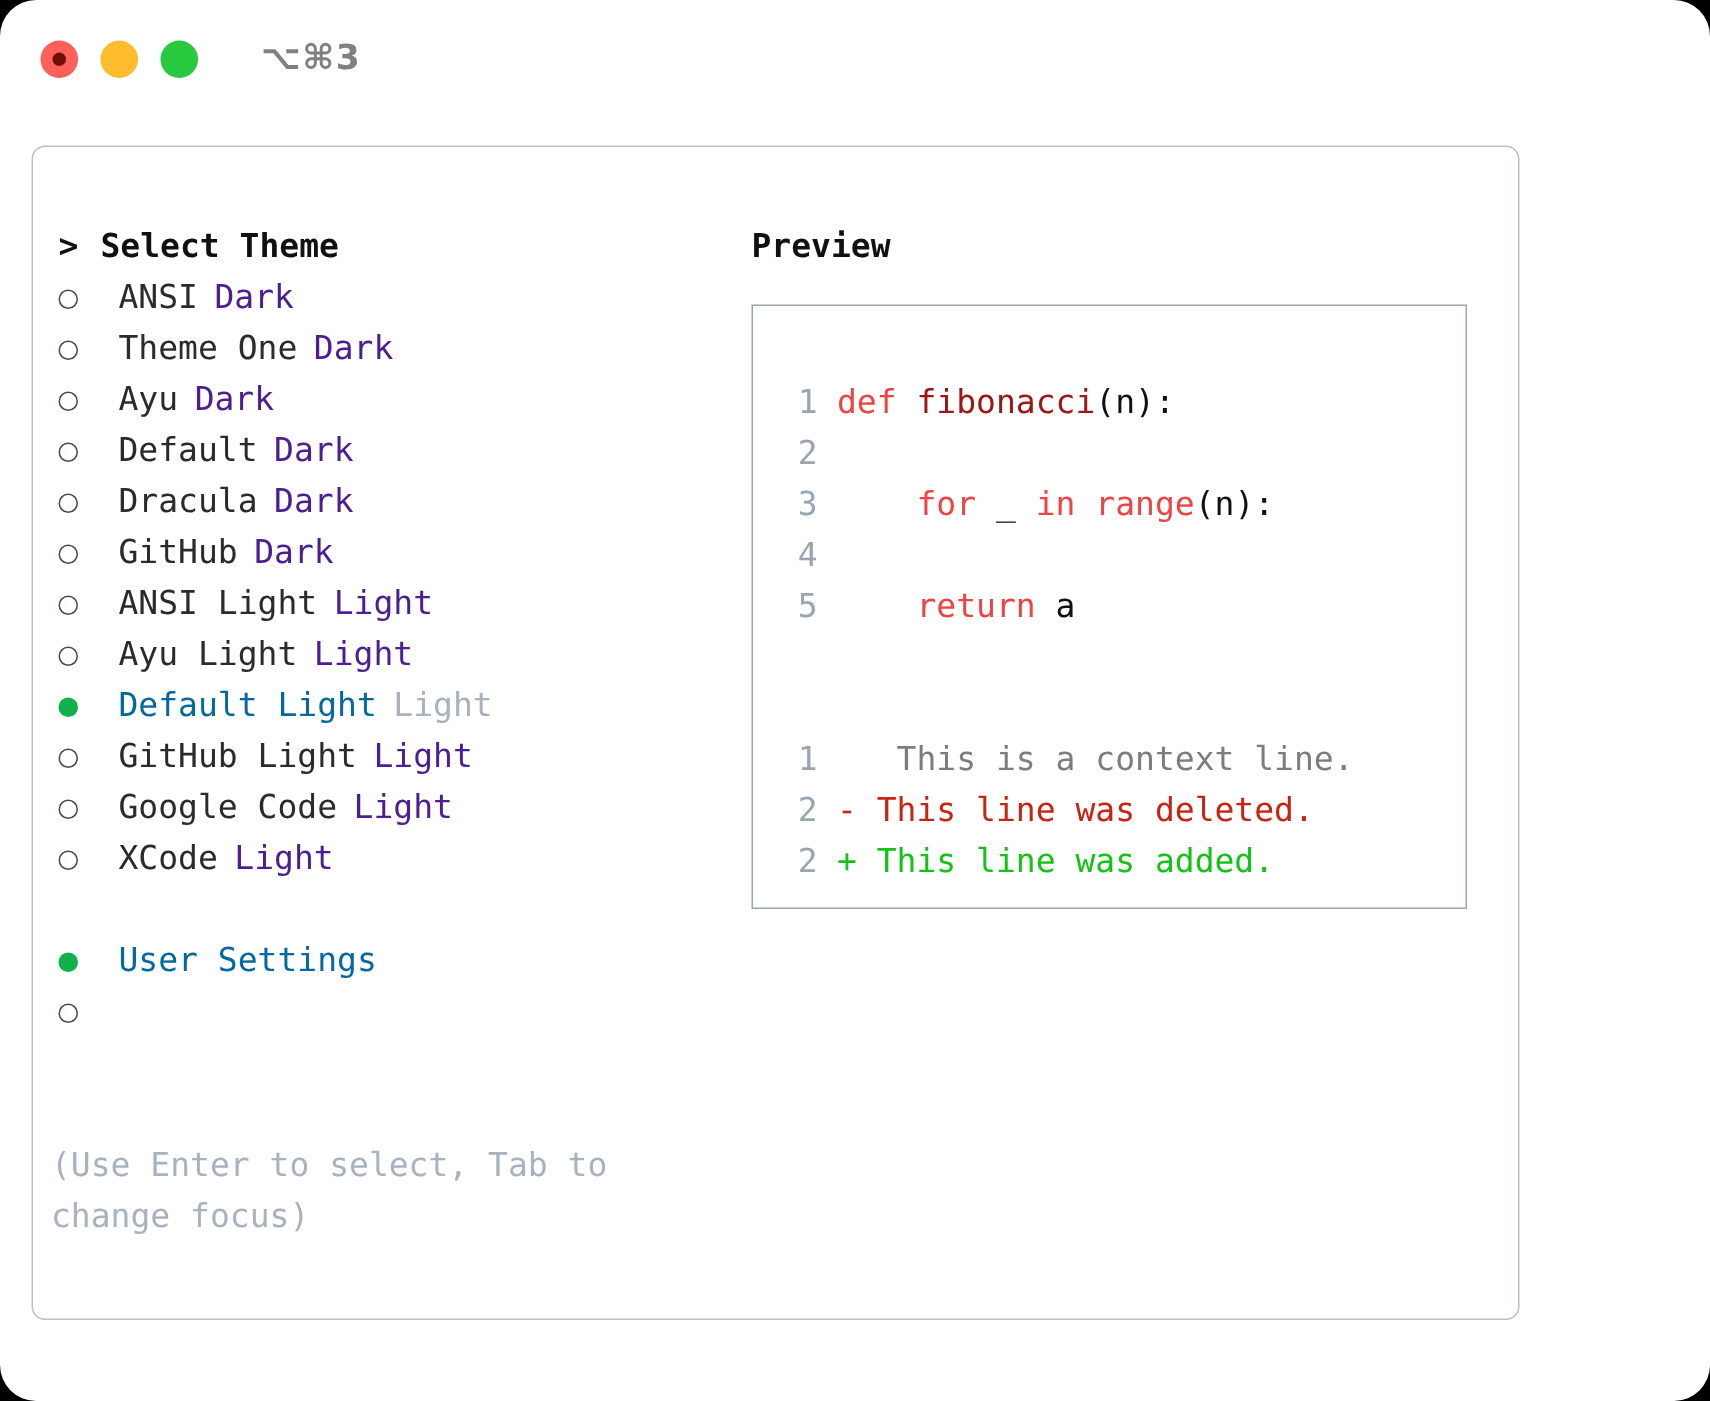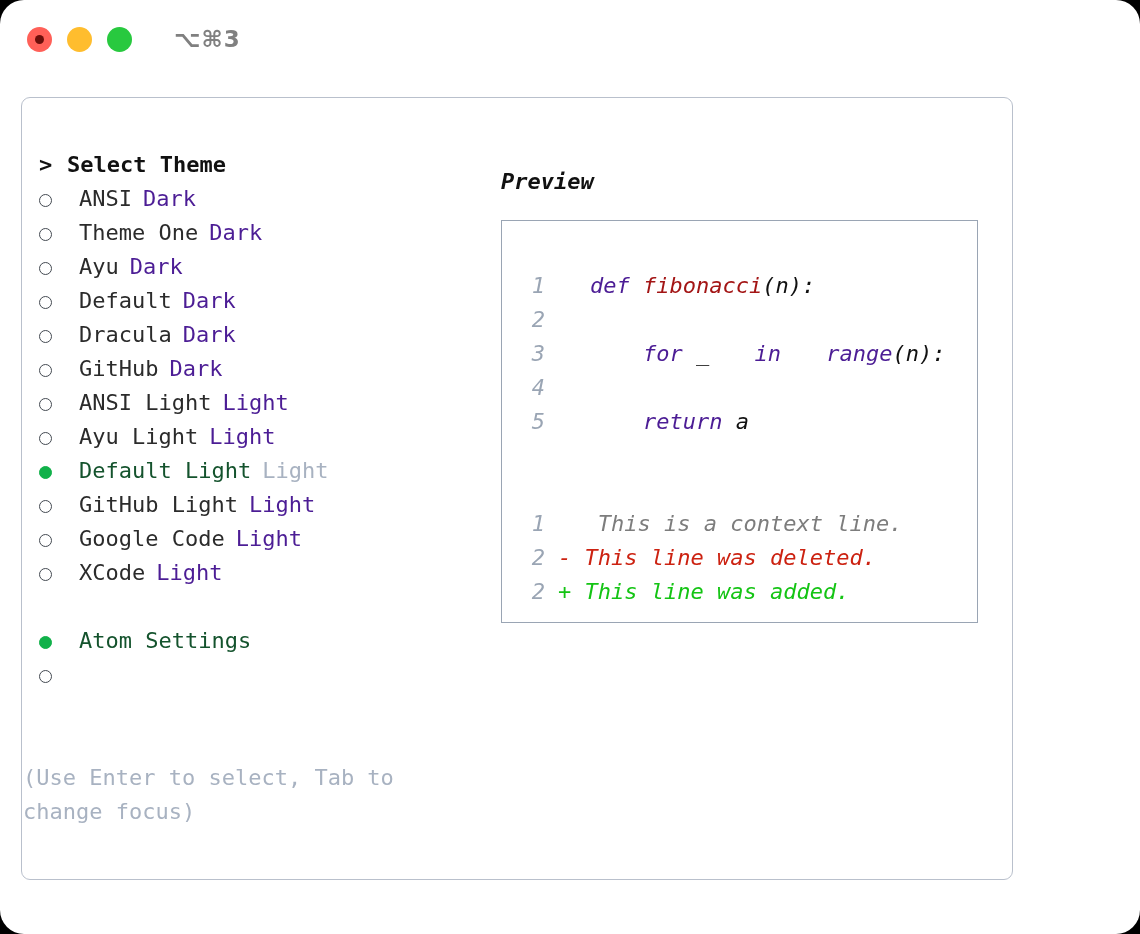--- a/index.html
+++ b/index.html
@@ -111,21 +111,21 @@
   .heading .marker {
     font-weight: 700;
     color: #111111;
   }
   .label { color: #2b2b2b; margin-left: 12px; }
   .category {
     color: #4c1d95;
     margin-left: 11px;
   }
   .row.selected .label,
-  .row.selected .category-sel { color: #14532d; }
+  .row.selected .category-sel { color: #0369a1; }
   .row.selected .category { color: #a8b2c1; }
 
   
   .radio {
     display: inline-block;
     width: 13px;
     height: 13px;
     border-radius: 50%;
     border: 1.8px solid #444a52;
     box-sizing: border-box;
@@ -142,36 +142,35 @@
     font-size: 22px;
   }
   .spacer { height: 34px; }
   .subheading {
     color: #1d1d1d;
     font-weight: 400;
   }
 
   .hint {
     position: absolute;
-    left: 1px;
+    left: 12px;
     top: 663px;
     width: 420px;
     font-size: 22px;
     line-height: 34px;
     color: #a8b2c1;
     white-space: pre-wrap;
   }
 
   
   .right-col {
     position: absolute;
     left: 479px;
-    top: 67px;
+    top: 50px;
     width: 490px;
-    font-style: italic;
   }
   .preview-title {
     font-size: 22px;
     font-weight: 700;
     color: #111111;
     line-height: 34px;
   }
   .code-box {
     margin-top: 21px;
     width: 477px;
@@ -192,21 +191,21 @@
   }
   .lineno {
     display: inline-block;
     width: 22px;
     flex: 0 0 22px;
     text-align: right;
     color: #9aa5b4;
     margin-right: 13px;
   }
   .code-blank { height: 34px; }
-  .tok-kw   { color: #4c1d95; margin-left: 32px; }
+  .tok-kw   { color: #ef4444; }
   .tok-fn   { color: #a31515; }
   .tok-plain{ color: #111111; }
   .diff-ctx { color: #7d7d7d; }
   .diff-del { color: #cc2211; }
   .diff-add { color: #14c414; }
 </style>
 </head>
 <body>
 
 <div class="window">
@@ -299,21 +298,21 @@
         <span class="marker"><span class="radio"></span></span>
         <span class="label">XCode</span>
         <span class="category">Light</span>
       </div>
 
       <div class="spacer"></div>
 
 
       <div class="row selected">
         <span class="marker"><span class="radio on"></span></span>
-        <span class="label">Atom Settings</span>
+        <span class="label">User Settings</span>
       </div>
 
       <div class="row">
         <span class="marker"><span class="radio"></span></span>
       </div>
     </div>
 
     <div class="hint">(Use Enter to select, Tab to change focus)</div>
 
     <div class="right-col">

